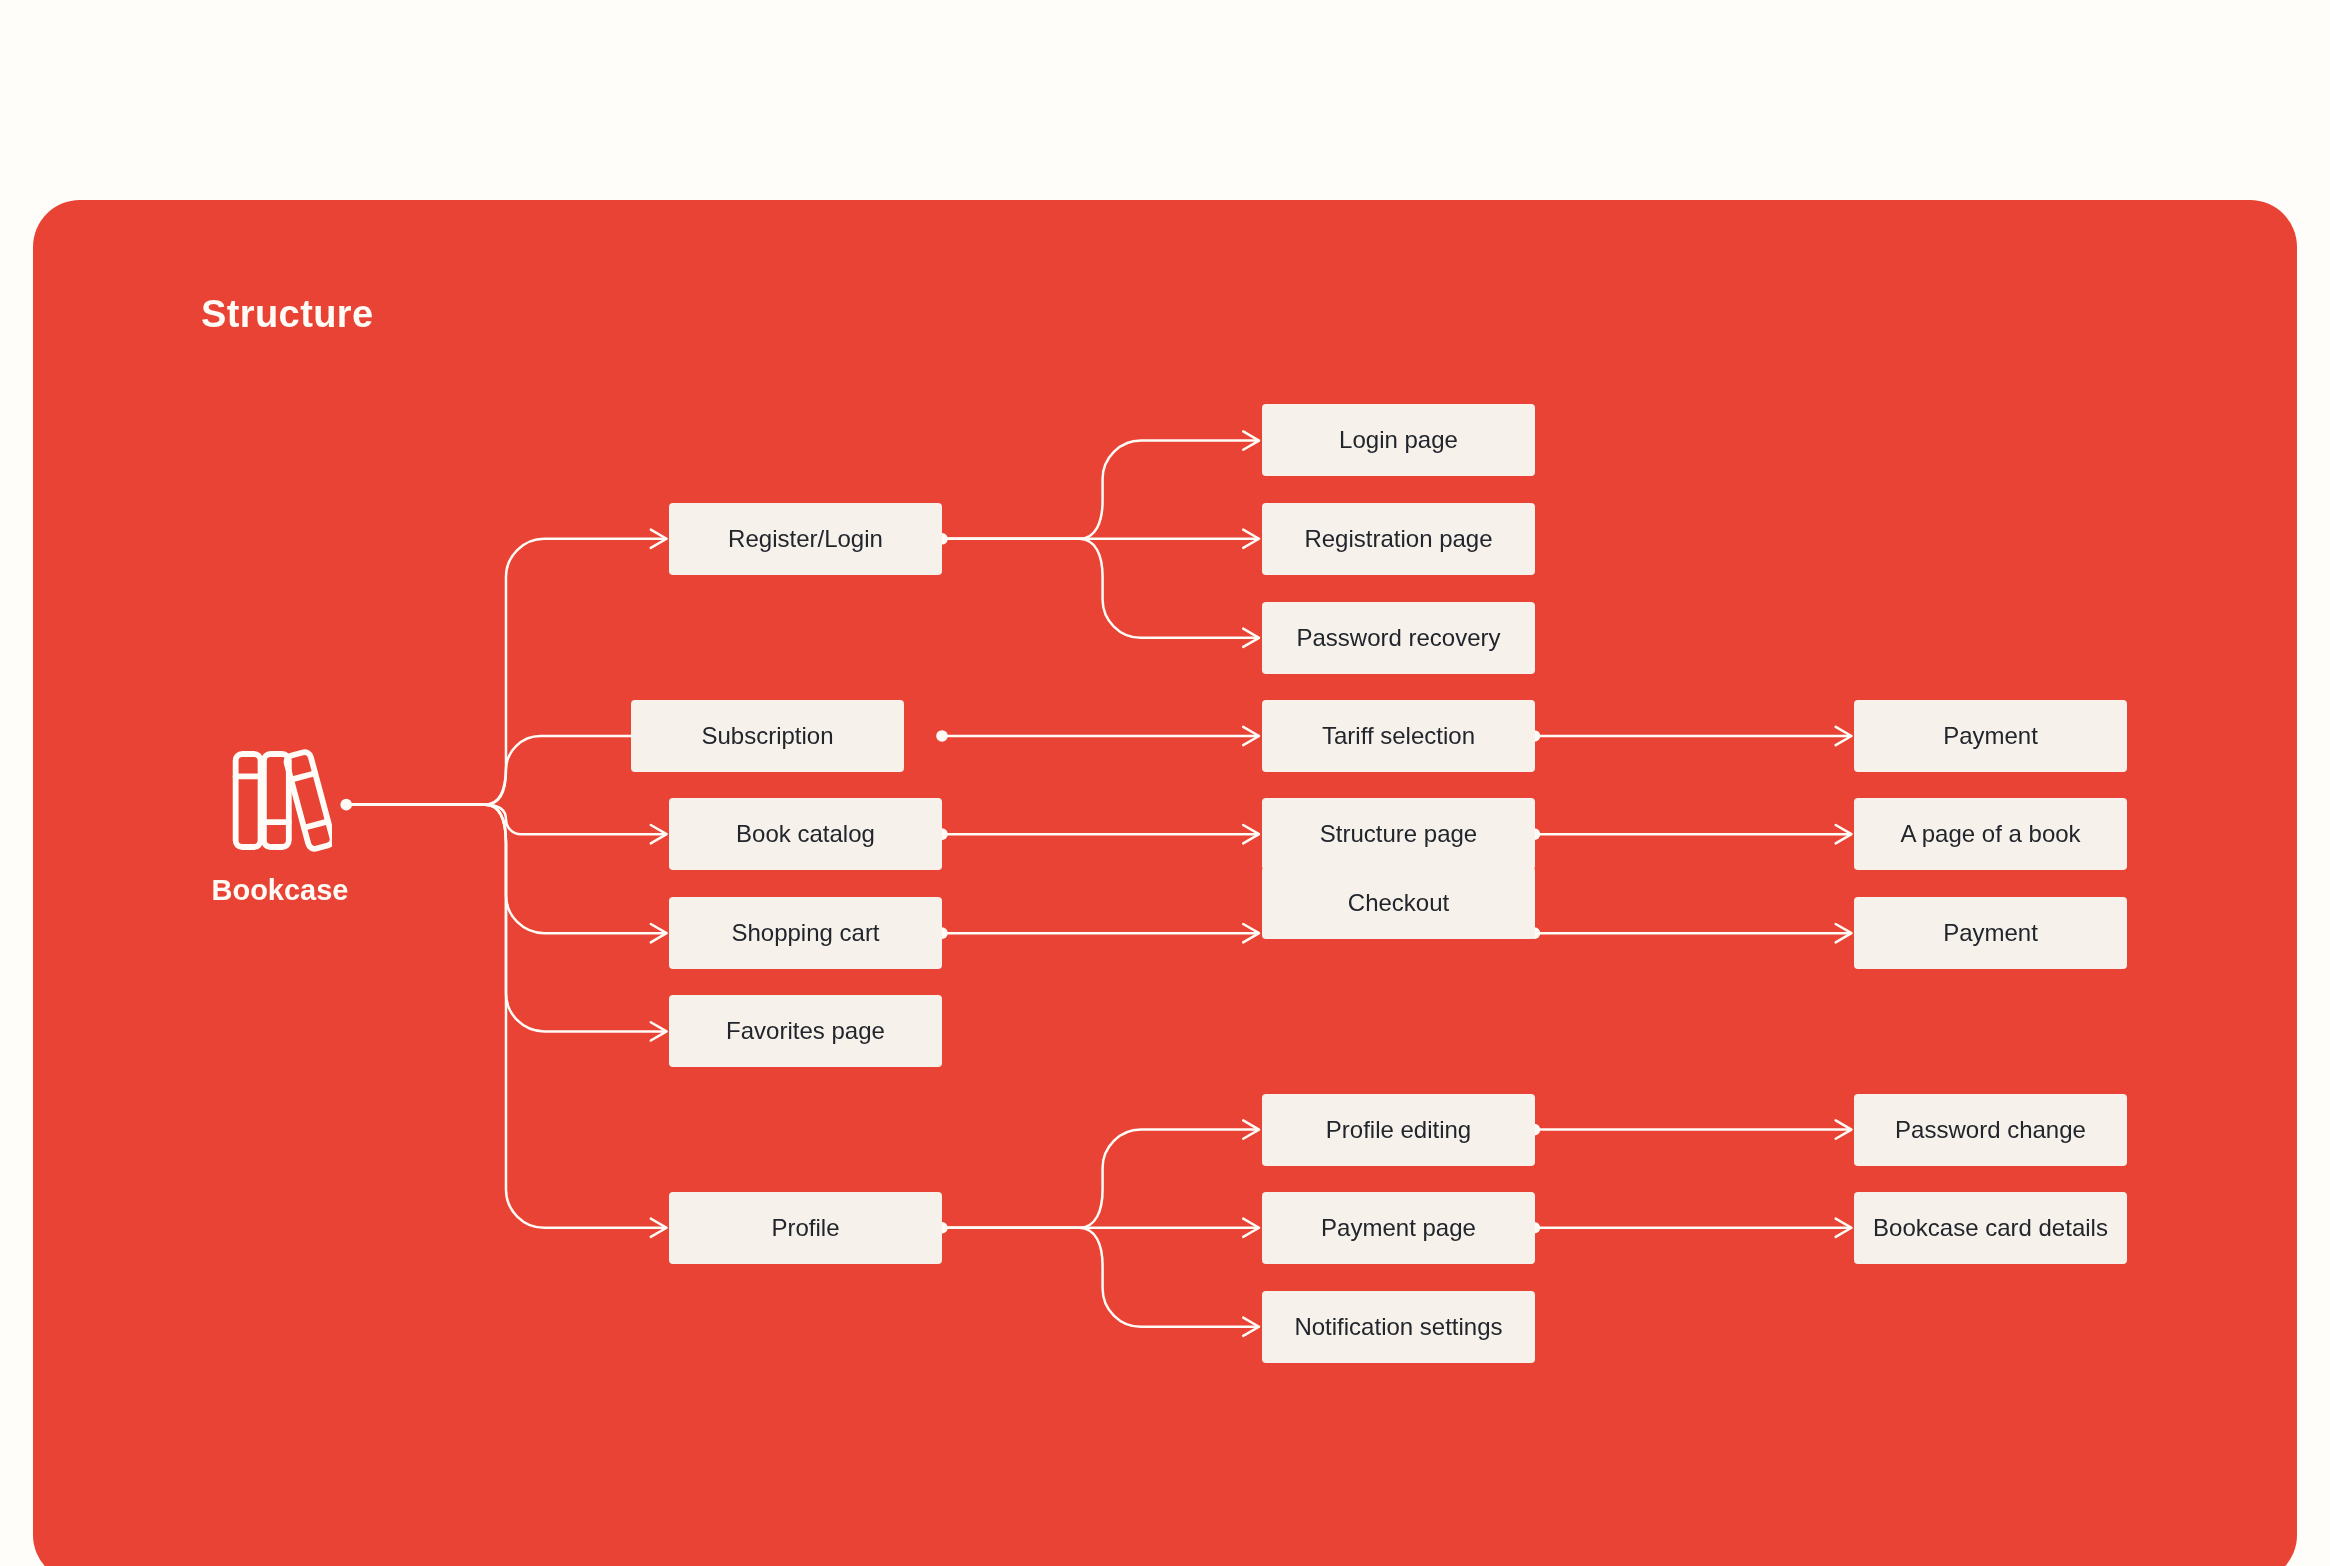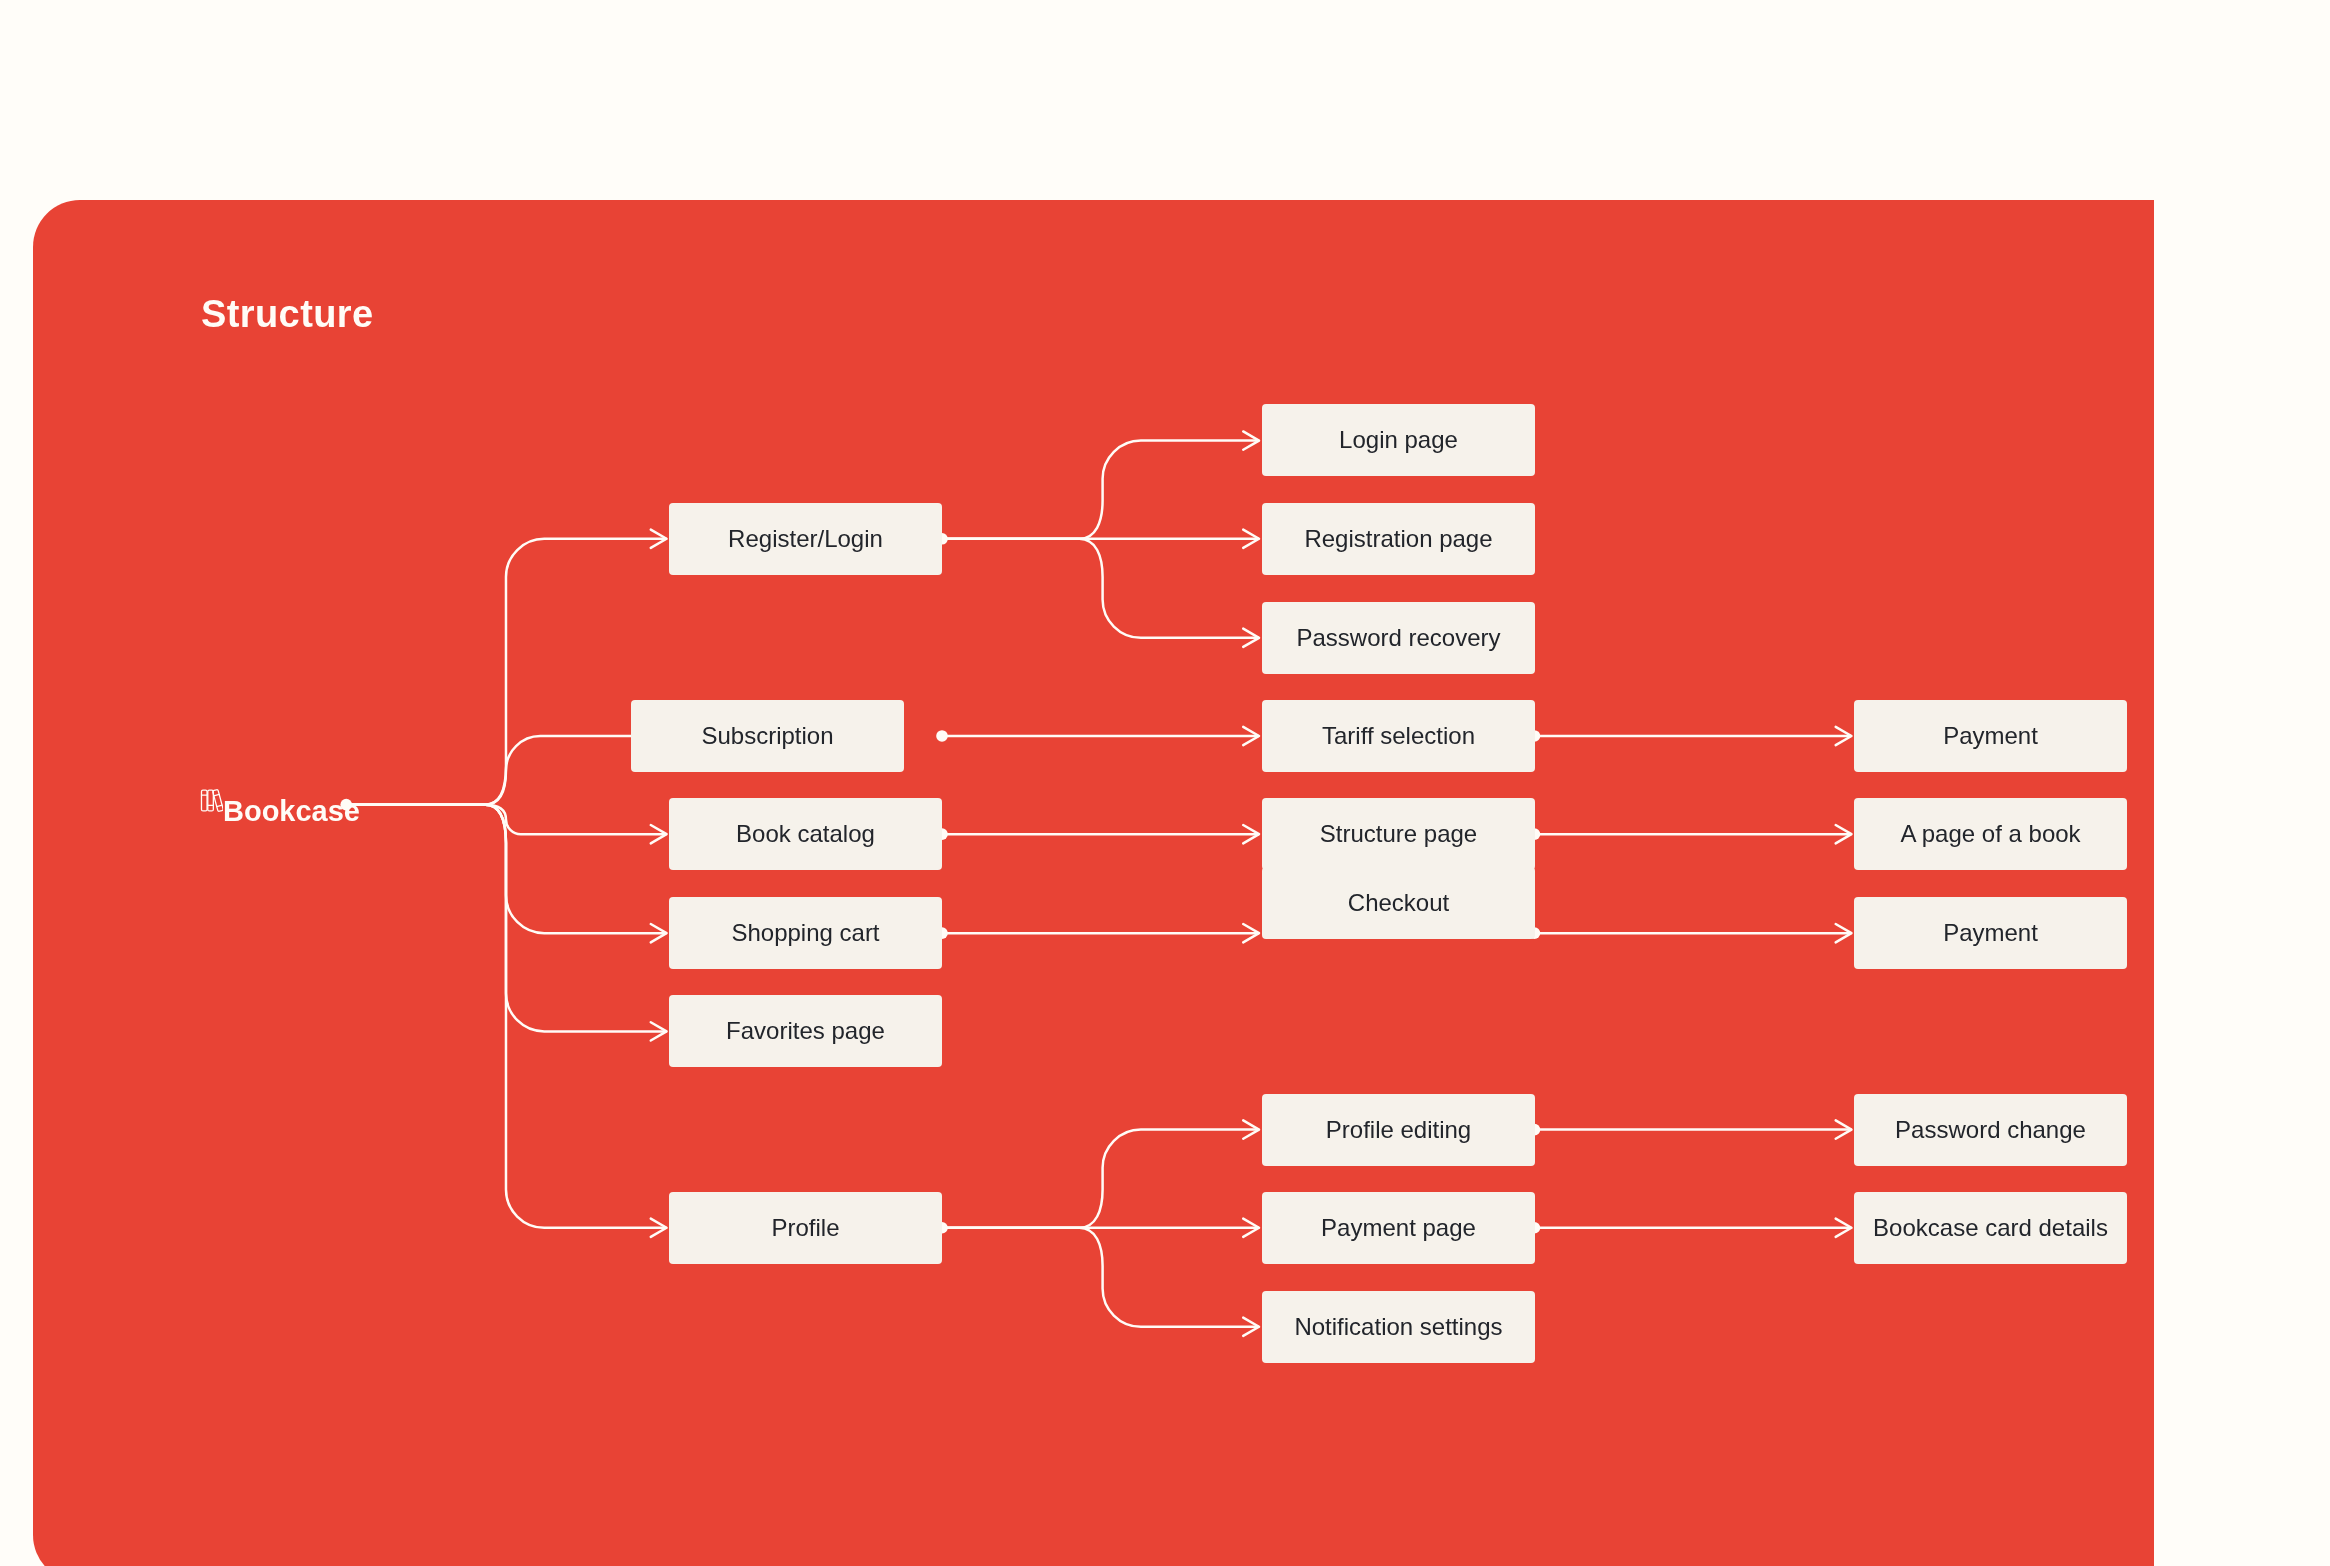--- a/index.html
+++ b/index.html
@@ -2,39 +2,39 @@
 <html style="font-size:13.3px"><head>
 <meta charset="utf-8">
 <style>
   html,body{margin:0;padding:0;}
   body{
     width:2330px;height:1566px;
     background:#FFFDF9;
     font-family:"Liberation Sans","DejaVu Sans",sans-serif;
     overflow:hidden;
   }
-  .canvas{position:relative;width:2154px;height:1566px;overflow:hidden;}
+  .canvas{position:relative;width:2330px;height:1566px;overflow:hidden;}
   .card{
     position:absolute;left:33px;top:200px;width:2264px;height:1382px;
     background:#E84335;border-radius:47px;
   }
   .page-title{
     position:absolute;left:201px;top:293px;
     font-size:38px;font-weight:700;color:#FFFCF7;letter-spacing:0.4px;
   }
   #edge-layer{position:absolute;left:0;top:0;pointer-events:none;}
   .node{
     position:absolute;width:273px;height:72px;
     background:#F6F2EB;border-radius:4px;
     display:flex;align-items:center;justify-content:center;
     font-size:24px;color:#22252B;white-space:nowrap;
   }
   .root-node{
     position:absolute;left:200px;top:749px;width:160px;
-    display:flex;flex-direction:row;align-items:center;
+    display:flex;flex-direction:column;align-items:center;
   }
   .root-node svg{display:block;}
   .root-label{
     margin-top:21.6px;font-size:29px;font-weight:700;color:#FFFCF7;
   }
 </style>
 </head>
 <body>
 
 <div class="canvas">

